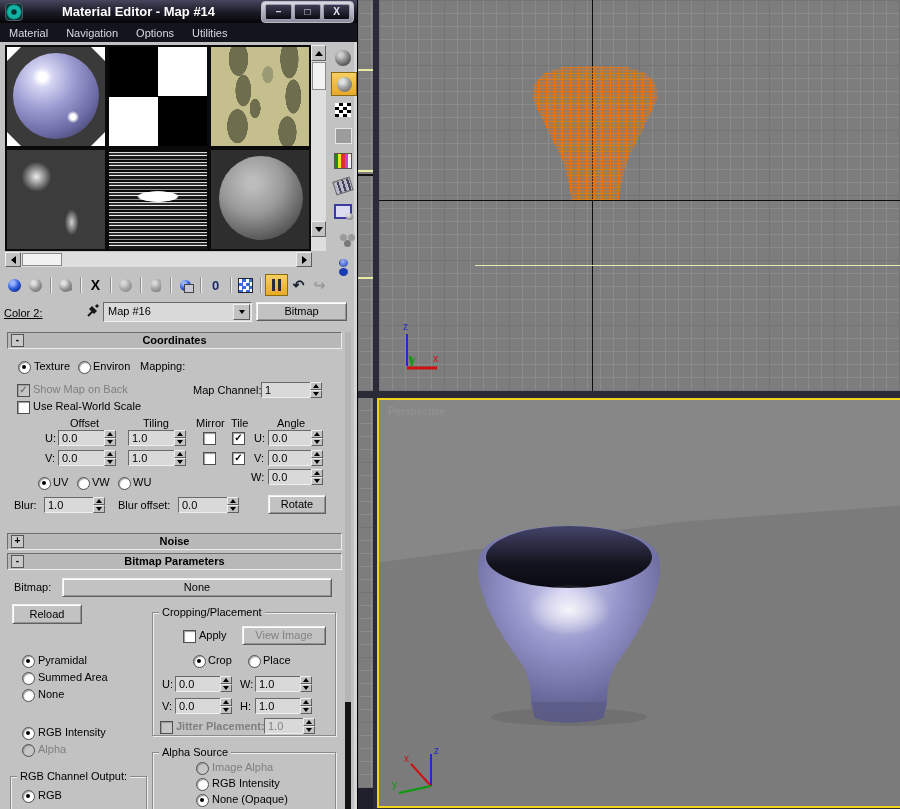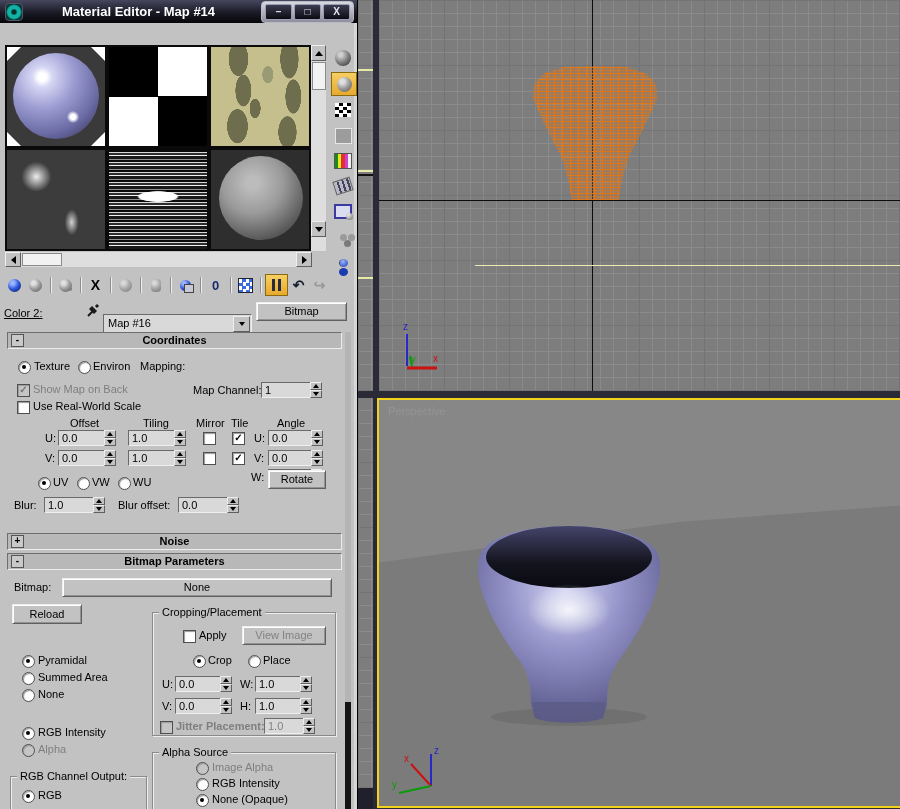--- a/index.html
+++ b/index.html
@@ -26,21 +26,21 @@
   .rad{position:absolute;width:11px;height:11px;border-radius:50%;background:#fff;border:1px solid #4f4f4f;box-shadow:inset 1px 1px 1px #9a9a9a;}
   .rad.sel::after{content:"";position:absolute;left:3px;top:3px;width:4px;height:4px;border-radius:50%;background:#000;}
   .rad.off{background:#c6c6c6;}
   .cb{position:absolute;width:11px;height:11px;background:#fff;border:1px solid #4f4f4f;box-shadow:inset 1px 1px 1px #9a9a9a;font-size:10px;line-height:10px;text-align:center;font-weight:bold;}
   .cb.checked::after{content:"\2713";}
   .cb.off{background:#c6c6c6;color:#737373;}
   .grp{position:absolute;border:1px solid #8a8a8a;box-shadow:1px 1px 0 #ededed,inset 1px 1px 0 #ededed;}
   .gtitle{position:absolute;top:-7px;left:6px;background:#c2c2c2;padding:0 3px;font-size:11px;white-space:nowrap;}
   .rollout{position:absolute;left:7px;width:333px;height:15px;background:#b8b8b8;border:1px solid;border-color:#6e6e6e #ededed #ededed #6e6e6e;font-weight:bold;text-align:center;line-height:14px;font-size:11px;}
   .rbox{position:absolute;left:3px;top:1px;width:11px;height:11px;background:#c9c9c9;border:1px solid #555;font-weight:bold;font-size:10px;line-height:10px;text-align:center;}
-  .combo{position:absolute;height:18px;background:#d9d9d9;border:1px solid;border-color:#6a6a6a #efefef #efefef #6a6a6a;margin-top:12px;}
+  .combo{position:absolute;height:18px;background:#d9d9d9;border:1px solid;border-color:#6a6a6a #efefef #efefef #6a6a6a;}
   .combo .ctext{position:absolute;left:4px;top:2px;font-size:11px;white-space:nowrap;}
   .combo .cbtn{position:absolute;right:1px;top:1px;width:15px;bottom:1px;background:#c2c2c2;border:1px solid;border-color:#eee #5f5f5f #5f5f5f #eee;display:flex;align-items:center;justify-content:center;}
   
   .slot{position:absolute;width:98px;height:99px;border:2px solid #0a0a0a;}
   .corner{position:absolute;width:0;height:0;border:7px solid transparent;}
   
   .tbtn{width:21px;height:20px;display:flex;align-items:center;justify-content:center;position:relative;}
   .tbtn.active{background:linear-gradient(180deg,#f6cf62,#e8a92c);border:1px solid #8a6a10;}
   .tsep{width:1px;height:16px;background:#8f8f8f;box-shadow:1px 0 0 #eee;margin:0 4px;}
   .sphereB{width:13px;height:13px;border-radius:50%;background:radial-gradient(circle at 35% 30%,#9ab4ff 0 15%,#2a56d8 50%,#0a1a66 95%);}
@@ -143,20 +143,26 @@
     <div id="titlebar">
       <span class="appicon"></span>
       <span id="titletext">Material Editor - Map #14</span>
       <span id="winbtns">
         <span class="wbtn">–</span>
         <span class="wbtn">□</span>
         <span class="wbtn">X</span>
       </span>
     </div>
 
+    <div id="menubar">
+      <span class="mitem">Material</span>
+      <span class="mitem">Navigation</span>
+      <span class="mitem">Options</span>
+      <span class="mitem">Utilities</span>
+    </div>
 
     <div class="slot" style="left:5px;top:45px;background:#3a3a3a;">
       <div class="a" style="left:6px;top:6px;width:86px;height:86px;border-radius:50%;
         background:radial-gradient(circle at 34% 28%,#ffffff 0 5%,#d6d6f4 12%,#9c9cd2 38%,#6a6aa4 68%,#404068 88%,#32324e 100%);"></div>
       <div class="a" style="left:60px;top:64px;width:12px;height:12px;border-radius:50%;background:radial-gradient(circle,#fff 0 30%,rgba(255,255,255,0) 75%);"></div>
       <div class="corner" style="left:0;top:0;border-top-color:#fff;border-left-color:#fff;"></div>
       <div class="corner" style="right:0;top:0;border-top-color:#fff;border-right-color:#fff;"></div>
       <div class="corner" style="left:0;bottom:0;border-bottom-color:#fff;border-left-color:#fff;"></div>
       <div class="corner" style="right:0;bottom:0;border-bottom-color:#fff;border-right-color:#fff;"></div>
     </div>
@@ -412,21 +418,21 @@
     <span class="lbl" style="left:118px;top:499px;">Blur offset:</span>
     <div class="fld" style="left:178px;top:497px;width:48px;">0.0</div>
     <div class="spin" style="left:227px;top:497px;">
         <div>
           <i class="tu"></i>
         </div>
         <div>
           <i class="td"></i>
         </div>
       </div>
-    <div class="btn" style="left:268px;top:470px;width:56px;height:17px;line-height:17px;">Rotate</div>
+    <div class="btn" style="left:268px;top:495px;width:56px;height:17px;line-height:17px;">Rotate</div>
 
     <div class="rollout" style="top:533px;">
       <span class="rbox">+</span>
       <span>Noise</span>
     </div>
 
     <div class="rollout" style="top:553px;">
       <span class="rbox">-</span>
       <span>Bitmap Parameters</span>
     </div>

